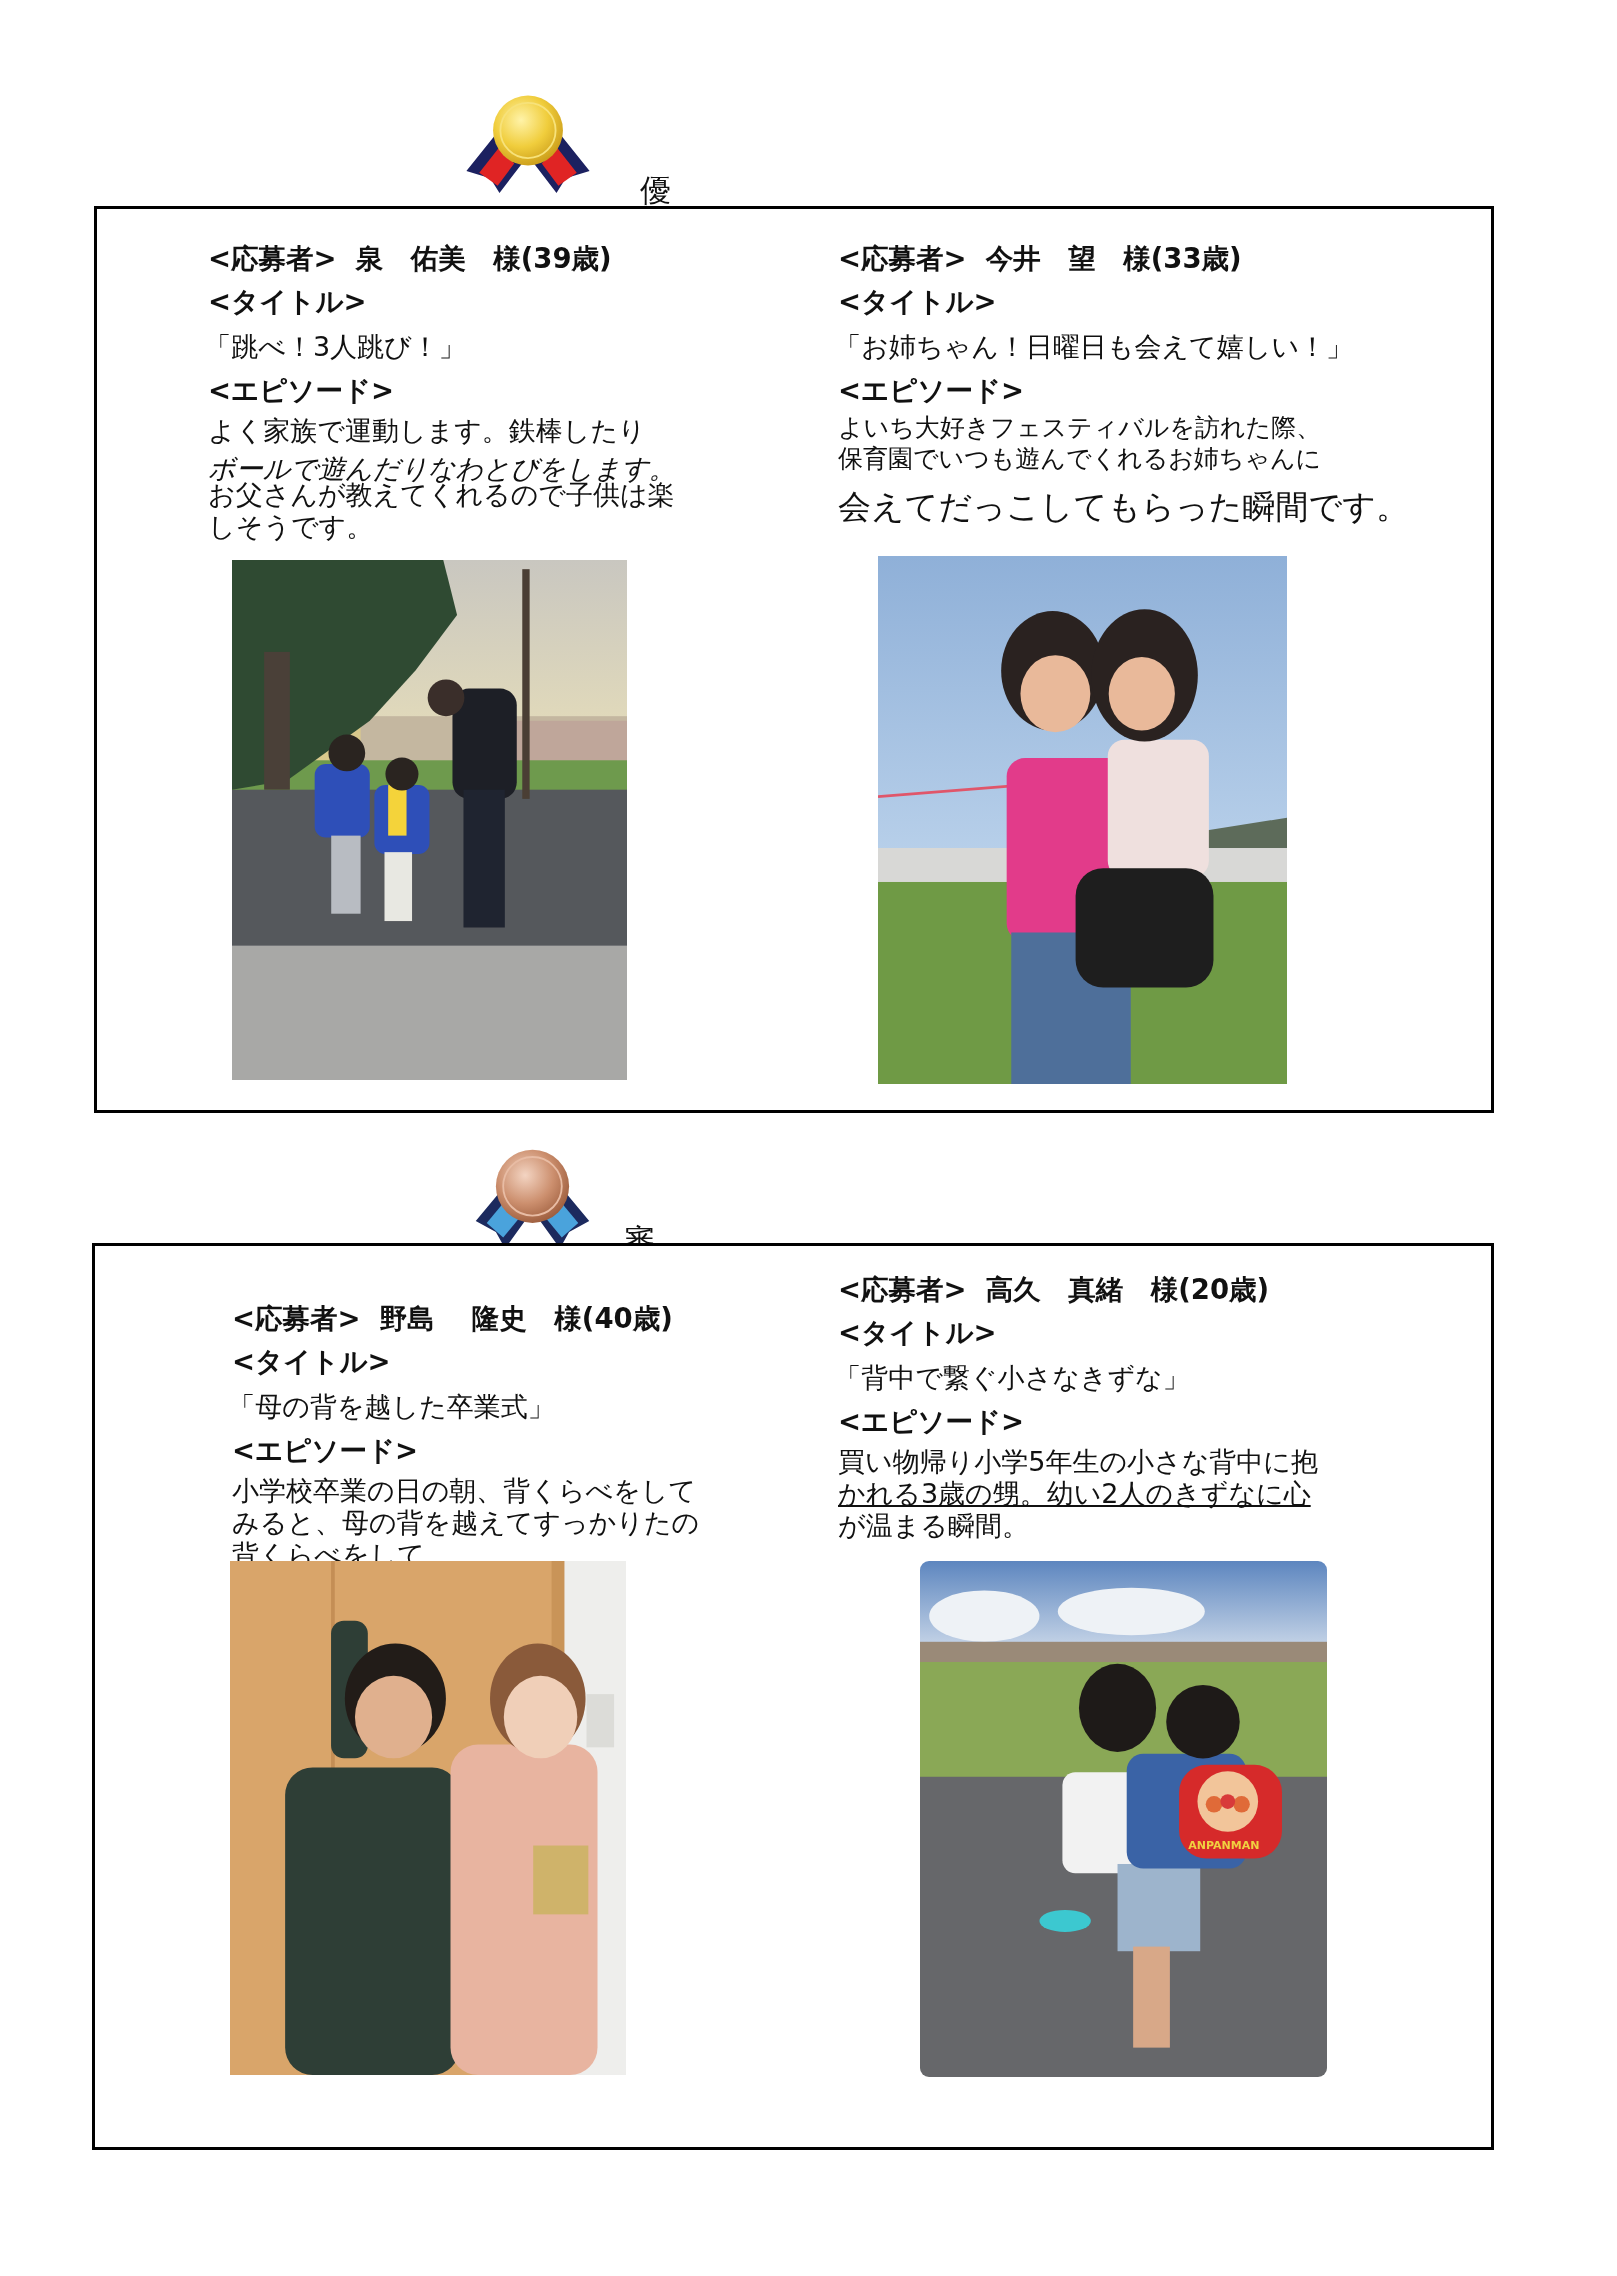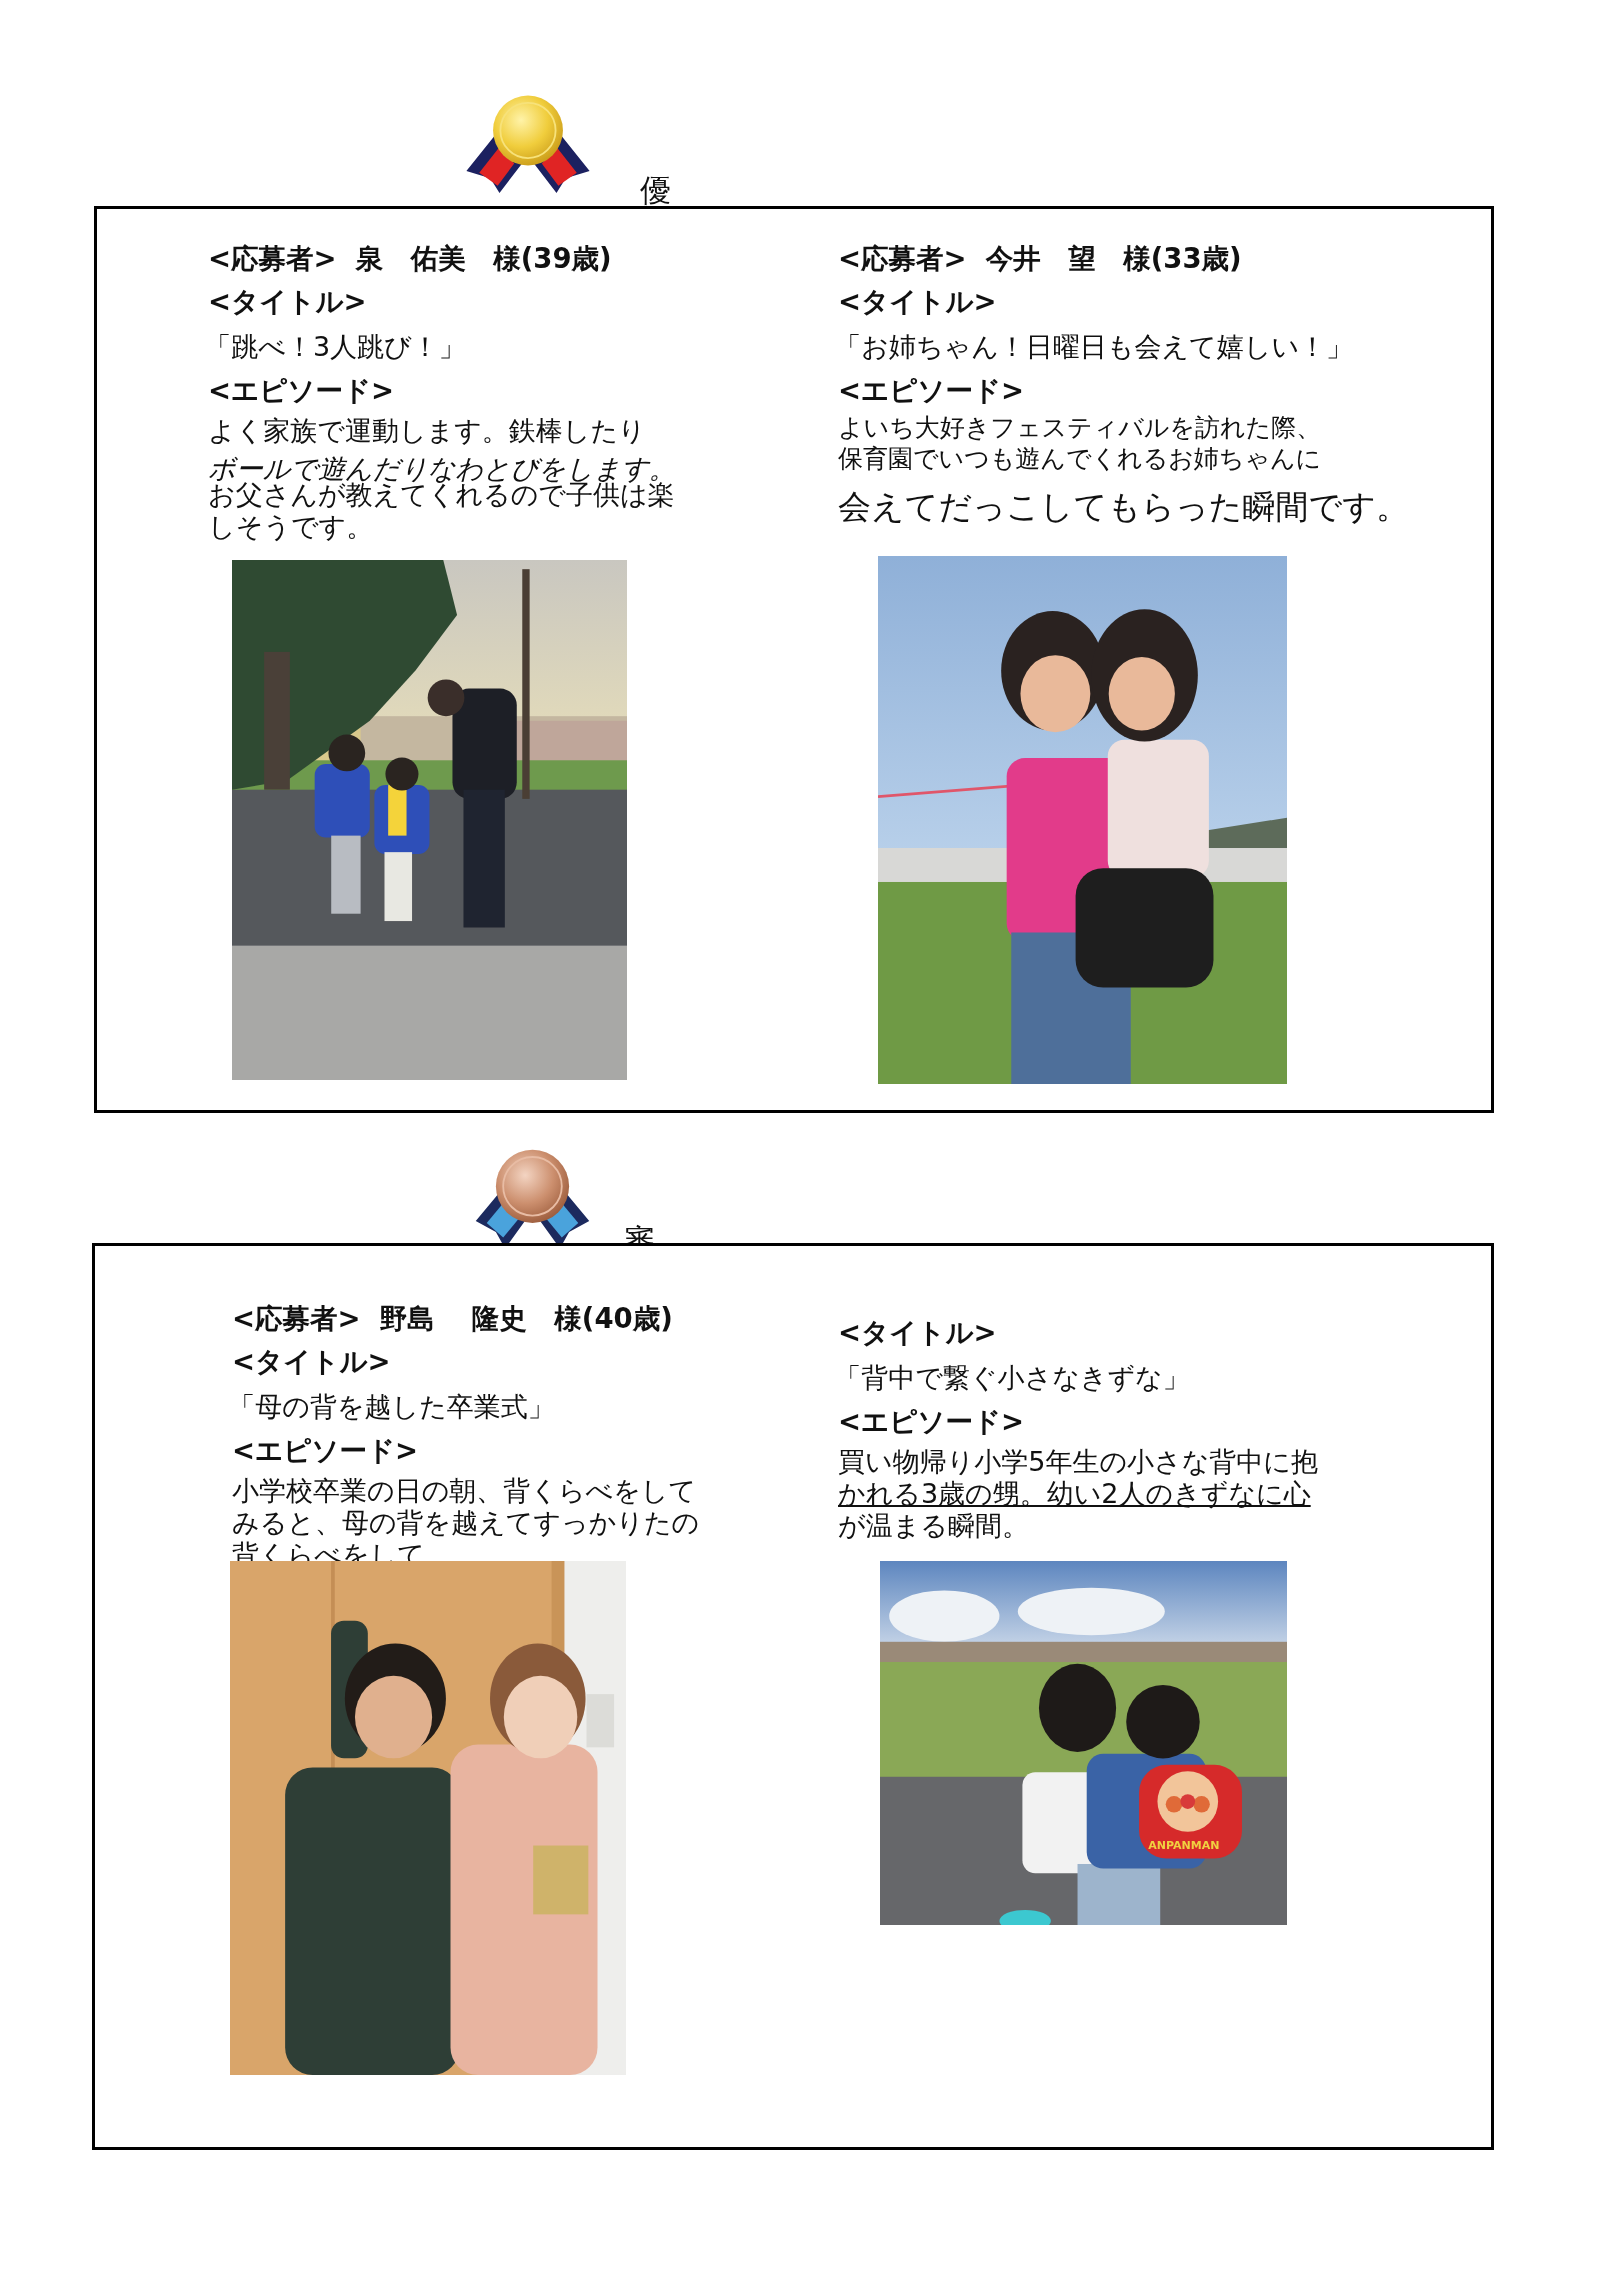--- a/index.html
+++ b/index.html
@@ -187,28 +187,31 @@
     <ellipse cx="178" cy="170" rx="42" ry="45" fill="#e0b08e"></ellipse>
 
     <rect x="240" y="200" width="160" height="360" rx="30" fill="#e8b4a0"></rect>
     <rect x="330" y="310" width="60" height="75" fill="#cfb36a"></rect>
     <ellipse cx="335" cy="150" rx="52" ry="60" fill="#8a5a3a"></ellipse>
     <ellipse cx="338" cy="170" rx="40" ry="45" fill="#f0cfb8"></ellipse>
   </svg>
 </div>
 
 <div class="entry" style="left:838px;top:1272px;width:588px;height:826px;">
+  <div class="line bold" style="top:0;">
+    <span>&lt;応募者&gt;</span>&nbsp;&nbsp;<span>高久　真緒　様(20歳)</span>
+  </div>
   <div class="line bold" style="top:43px;">&lt;タイトル&gt;</div>
   <div class="line title" style="top:88px;left:-3.7px;">「背中で繋ぐ小さなきずな」</div>
   <div class="line bold" style="top:132px;">&lt;エピソード&gt;</div>
   <div class="line episode" style="top:174px;">買い物帰り小学5年生の小さな背中に抱</div>
   <div class="line episode" style="top:206px;text-decoration:underline;">かれる3歳の甥。幼い2人のきずなに心</div>
   <div class="line episode" style="top:238px;">が温まる瞬間。</div>
 </div>
-<div class="photo" style="left:880px;top:1561px;width:407px;height:364px;">
+<div class="photo" style="left:920px;top:1561px;width:407px;height:516px;border-radius:9px;">
   <svg width="407" height="516" viewBox="0 0 443 562" preserveAspectRatio="none">
     <defs>
       <linearGradient id="sky4" x1="0" y1="0" x2="0" y2="1">
         <stop offset="0%" stop-color="#5d86bf"></stop>
         <stop offset="100%" stop-color="#d8e2ee"></stop>
       </linearGradient>
     </defs>
     <rect width="443" height="110" fill="url(#sky4)"></rect>
     <ellipse cx="70" cy="60" rx="60" ry="28" fill="#eef2f6"></ellipse>
     <ellipse cx="230" cy="55" rx="80" ry="26" fill="#eef2f6"></ellipse>

